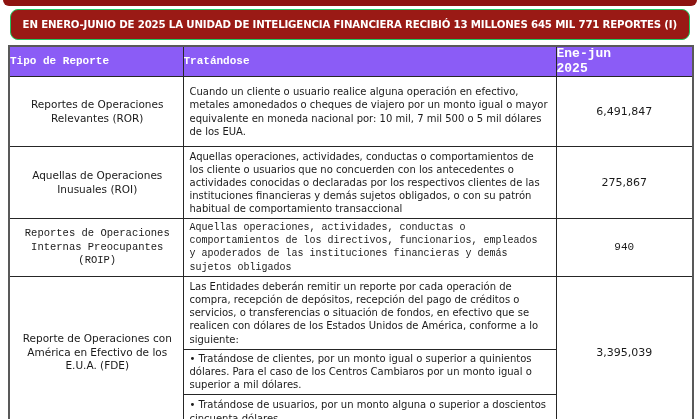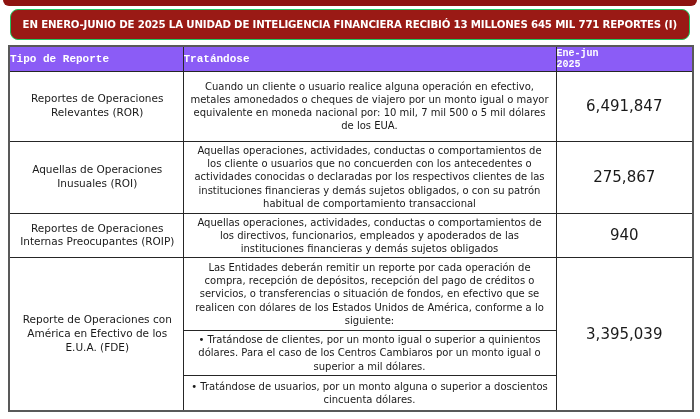--- a/index.html
+++ b/index.html
@@ -62,43 +62,43 @@
   thead tr { height: 25px; }
   thead th {
     background: #8b5cf6;
     color: #ffffff;
     font-weight: bold;
     font-size: 11px;
     text-align: left;
     line-height: 1.12;
     font-family: Liberation Mono, monospace;
   }
-  th.periodo { white-space: pre-line; font-size: 10px; }
+  th.periodo { white-space: pre-line; font-size: 13px; }
   td.tipo {
     font-size: 10.5px;
     line-height: 1.3;
     padding: 2px 6px 2px 8px;
     text-align: center;
     background: #ffffff;
   }
   td.desc {
     font-size: 10px;
     line-height: 1.32;
     padding: 2px 6px;
-    text-align: center;
+    text-align: left;
     background: #ffffff;
   }
   td.val {
-    font-size: 15px;
+    font-size: 11px;
     text-align: center;
     background: #ffffff;
   }
   tr.r1  { height: 70px; }
   tr.r2  { height: 72px; }
-  tr.r3  { height: 43px; }
+  tr.r3  { height: 43px; font-family: Liberation Mono, monospace; }
   tr.r4a { height: 73px; }
   tr.r4b { height: 45px; }
   tr.r4c { height: 35px; }
 </style>
 </head>
 <body>
 
 <div class="page">
 
   <div class="top-strip"></div>

